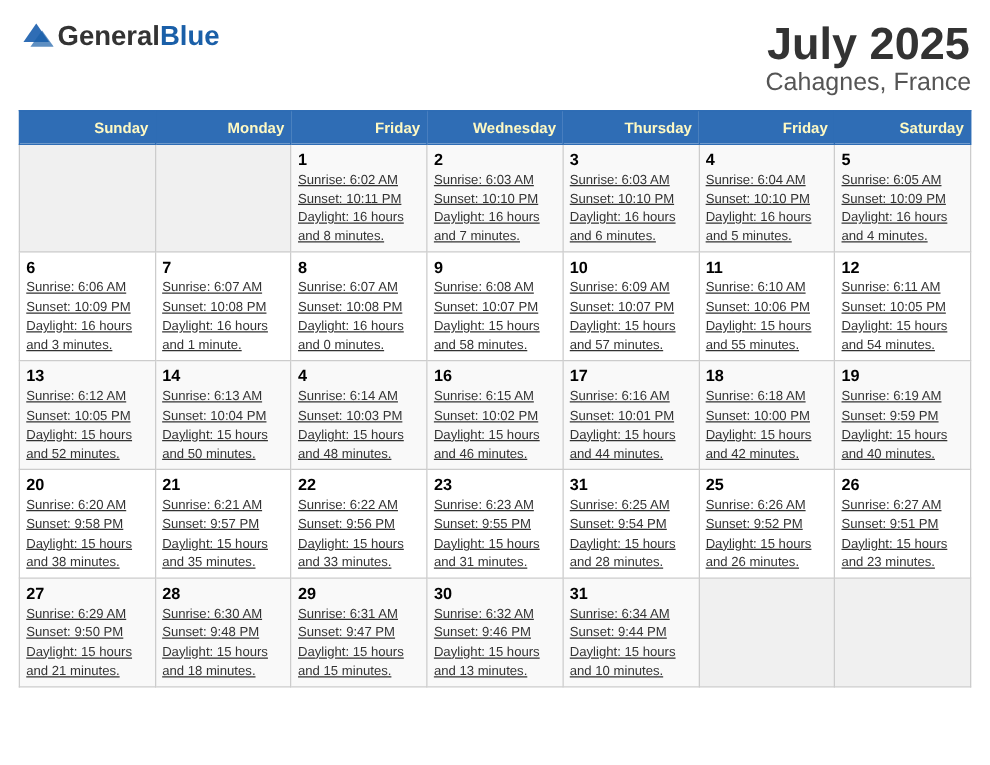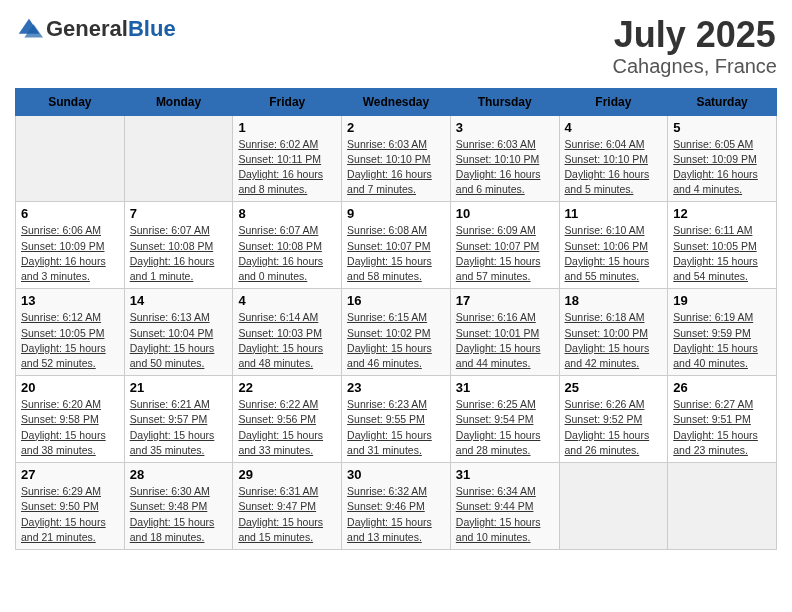--- a/index.html
+++ b/index.html
@@ -42,22 +42,22 @@
       font-size: 20px;
       color: #555;
     }
     table {
       width: 100%;
       border-collapse: collapse;
       font-size: 10.5px;
     }
     thead tr th {
       background-color: #2f6db5;
-      color: #000000;
-      text-align: center;
+      color: #fef9c3;
+      text-align: right;
       padding: 6px 5px;
       font-size: 12px;
       font-weight: bold;
       border: 1px solid #2f6db5;
       margin-top: 45px;
     }
     tbody tr td {
       border: 1px solid #ccc;
       vertical-align: top;
       padding: 4px 5px;

